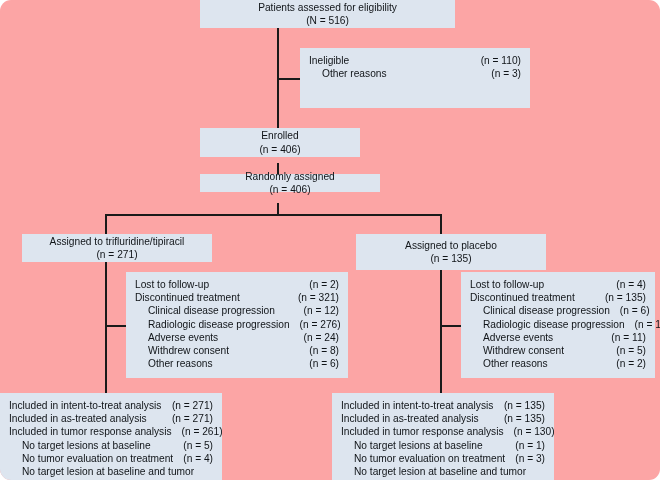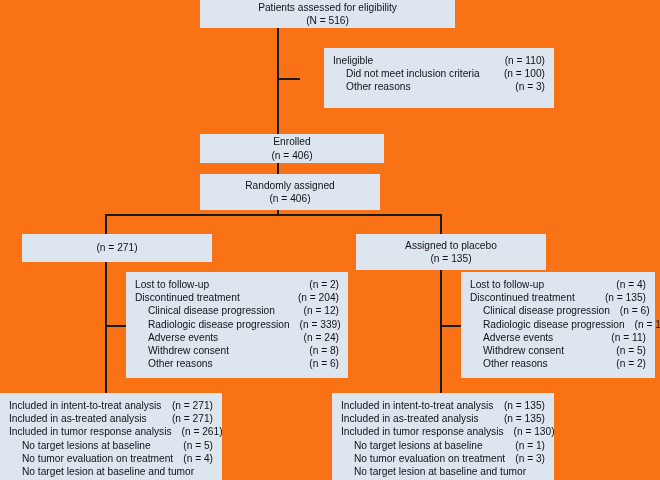--- a/index.html
+++ b/index.html
@@ -4,23 +4,24 @@
 <style>
   html, body {
     margin: 0;
     padding: 0;
     background: #ffffff;
   }
   #diagram {
     position: relative;
     width: 660px;
     height: 480px;
-    background: #f97316;
+    background: #fca5a5;
     font-family: "Liberation Sans", sans-serif;
     overflow: hidden;
+    border-radius: 11px;
   }
   .box {
     position: absolute;
     background: #dde5ef;
     box-sizing: border-box;
     color: #101418;
     font-size: 10.2px;
     line-height: 13.2px;
   }
   .box.center {
@@ -70,70 +71,67 @@
   <div class="line hline" style="left:105px; top:325px; width:21px;"></div>
 
   <div class="line vline" style="left:440px; top:262px; height:131px;"></div>
   <div class="line hline" style="left:440px; top:325px; width:21px;"></div>
 
   <div class="box center" style="left:200px; top:0px; width:255px; height:28px;">
     <div class="ctitle">Patients assessed for eligibility</div>
     <div class="ctitle">(N = 516)</div>
   </div>
 
-  <div class="box list" style="left:300px; top:48px; width:230px; height:60px;margin-left:24px;">
+  <div class="box list" style="left:300px; top:48px; width:230px; height:60px;">
     <div class="row">
       <span class="lbl">Ineligible</span>
       <span class="num">(n = 110)</span>
     </div>
     <div class="row indent1">
-      <span class="lbl">Did not meet inclusion criteria</span>
-      <span class="num">(n = 100)</span>
-    </div>
-    <div class="row indent1">
       <span class="lbl">Other reasons</span>
       <span class="num">(n = 3)</span>
     </div>
   </div>
 
-  <div class="box center" style="left:200px; top:134px; width:184px; height:29px;">
+  <div class="box center" style="left:200px; top:128px; width:160px; height:29px;">
     <div class="ctitle">Enrolled</div>
     <div class="ctitle">(n = 406)</div>
   </div>
 
-  <div class="box center" style="left:200px; top:174px; width:180px; height:36px;">
+  <div class="box center" style="left:200px; top:174px; width:180px; height:18px;">
     <div class="ctitle">Randomly assigned</div>
     <div class="ctitle">(n = 406)</div>
   </div>
 
   <div class="box center" style="left:22px; top:234px; width:190px; height:28px;">
+    <div class="ctitle">Assigned to trifluridine/tipiracil</div>
     <div class="ctitle">(n = 271)</div>
   </div>
 
   <div class="box center" style="left:356px; top:234px; width:190px; height:36px;">
     <div class="ctitle">Assigned to placebo</div>
     <div class="ctitle">(n = 135)</div>
   </div>
 
   <div class="box list" style="left:126px; top:272px; width:222px; height:106px;">
     <div class="row">
       <span class="lbl">Lost to follow-up</span>
       <span class="num">(n = 2)</span>
     </div>
     <div class="row">
       <span class="lbl">Discontinued treatment</span>
-      <span class="num">(n = 204)</span>
+      <span class="num">(n = 321)</span>
     </div>
     <div class="row indent1">
       <span class="lbl">Clinical disease progression</span>
       <span class="num">(n = 12)</span>
     </div>
     <div class="row indent1">
       <span class="lbl">Radiologic disease progression</span>
-      <span class="num">(n = 339)</span>
+      <span class="num">(n = 276)</span>
     </div>
     <div class="row indent1">
       <span class="lbl">Adverse events</span>
       <span class="num">(n = 24)</span>
     </div>
     <div class="row indent1">
       <span class="lbl">Withdrew consent</span>
       <span class="num">(n = 8)</span>
     </div>
     <div class="row indent1">

